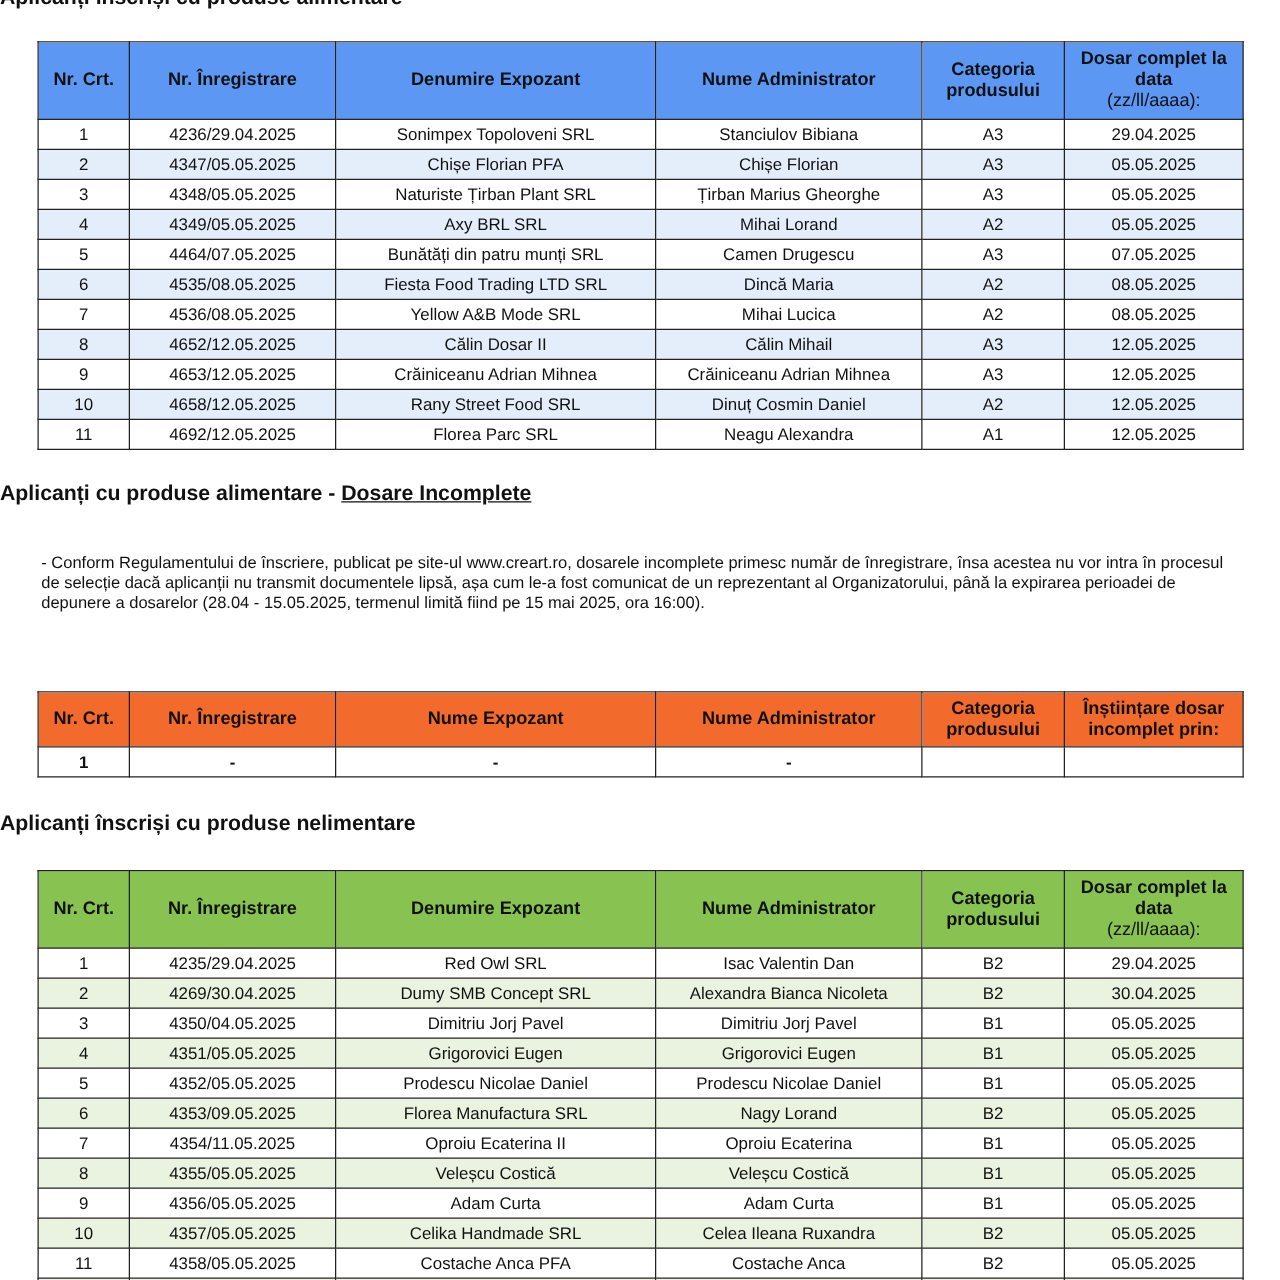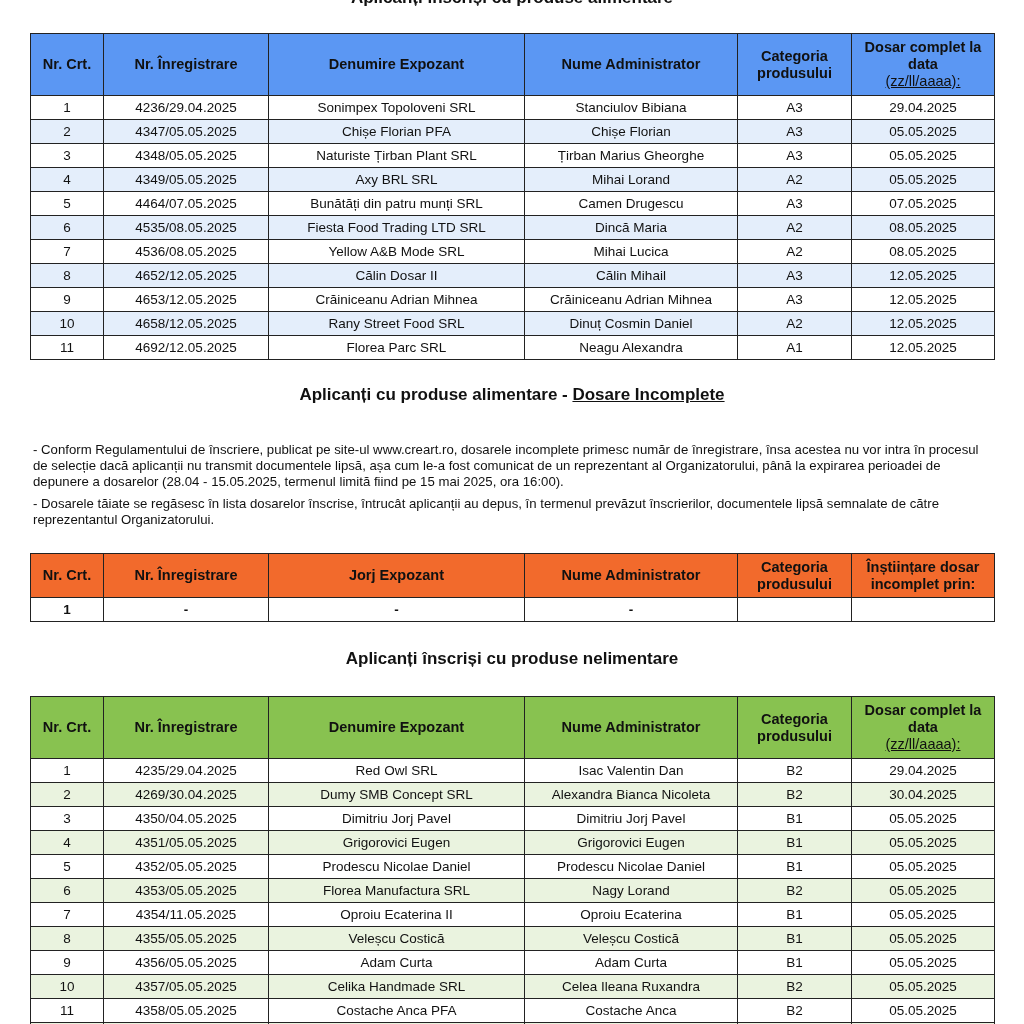--- a/index.html
+++ b/index.html
@@ -1,21 +1,21 @@
 <!DOCTYPE html>
 <html><head>
 <meta charset="utf-8">
 <style>
   html, body { margin: 0; padding: 0; background: #ffffff; }
   body {
     width: 1024px; height: 1024px; overflow: hidden; position: relative;
     font-family: "Liberation Sans", sans-serif; color: #000;
   }
   .section-title {
-    position: absolute; left: 0; width: 1024px; text-align: center;
+    position: absolute; left: 0; width: 1024px; text-align: left;
     font-weight: bold; font-size: 17px; color: #111;
   }
   #title-food { top: -12px; }
   #title-incomplete { top: 385px; }
   #title-nonfood { top: 649px; }
   .section-title u { text-decoration: underline; }
 
   table.grid {
     position: absolute; left: 30px; width: 964px;
     border-collapse: collapse; table-layout: fixed;
@@ -46,21 +46,21 @@
   #table-nonfood { top: 696px; }
   #table-nonfood thead tr { height: 62px; }
   #table-nonfood th { background: #88c250; }
   #table-nonfood tbody tr:nth-child(even) td { background: #eaf3df; }
 
   .notes {
     position: absolute; left: 33px; top: 436px; width: 960px;
     font-size: 13.2px; line-height: 16px; color: #111;
   }
   .notes p { margin: 6px 0 5px 0; }
-  .th-sub { font-weight: normal; text-decoration: underline; }
+  .th-sub { font-weight: normal; }
 </style>
 </head>
 <body>
 
 <div class="section-title" id="title-food">Aplicanți înscriși cu produse alimentare</div>
 
 <table class="grid" id="table-food">
   <colgroup>
       <col class="c1">
       <col class="c2">
@@ -173,37 +173,36 @@
       </tr>
     </tbody>
 </table>
 
 <div class="section-title" id="title-incomplete">
   <span>Aplicanți cu produse alimentare - </span><u>Dosare Incomplete</u>
 </div>
 
 <div class="notes">
   <p>- Conform Regulamentului de înscriere, publicat pe site-ul www.creart.ro, dosarele incomplete primesc număr de înregistrare, însa acestea nu vor intra în procesul de selecție dacă aplicanții nu transmit documentele lipsă, așa cum le-a fost comunicat de un reprezentant al Organizatorului, până la expirarea perioadei de depunere a dosarelor (28.04 - 15.05.2025, termenul limită fiind pe 15 mai 2025, ora 16:00).</p>
-  <p>- Dosarele tăiate se regăsesc în lista dosarelor înscrise, întrucât aplicanții au depus, în termenul prevăzut înscrierilor, documentele lipsă semnalate de către reprezentantul Organizatorului.</p>
 </div>
 
 <table class="grid" id="table-incomplete">
   <colgroup>
       <col class="c1">
       <col class="c2">
       <col class="c3">
       <col class="c4">
       <col class="c5">
       <col class="c6">
     </colgroup>
   <thead>
     <tr>
       <th>Nr. Crt.</th>
       <th>Nr. Înregistrare</th>
-      <th>Jorj Expozant</th>
+      <th>Nume Expozant</th>
       <th>Nume Administrator</th>
       <th>Categoria produsului</th>
       <th>Înștiințare dosar incomplet prin:</th>
     </tr>
   </thead>
   <tbody>
       <tr>
         <td>1</td>
         <td>-</td>
         <td>-</td>
@@ -274,21 +273,21 @@
       <tr>
         <td>5</td>
         <td>4352/05.05.2025</td>
         <td>Prodescu Nicolae Daniel</td>
         <td>Prodescu Nicolae Daniel</td>
         <td>B1</td>
         <td>05.05.2025</td>
       </tr>
       <tr>
         <td>6</td>
-        <td>4353/05.05.2025</td>
+        <td>4353/09.05.2025</td>
         <td>Florea Manufactura SRL</td>
         <td>Nagy Lorand</td>
         <td>B2</td>
         <td>05.05.2025</td>
       </tr>
       <tr>
         <td>7</td>
         <td>4354/11.05.2025</td>
         <td>Oproiu Ecaterina II</td>
         <td>Oproiu Ecaterina</td>

